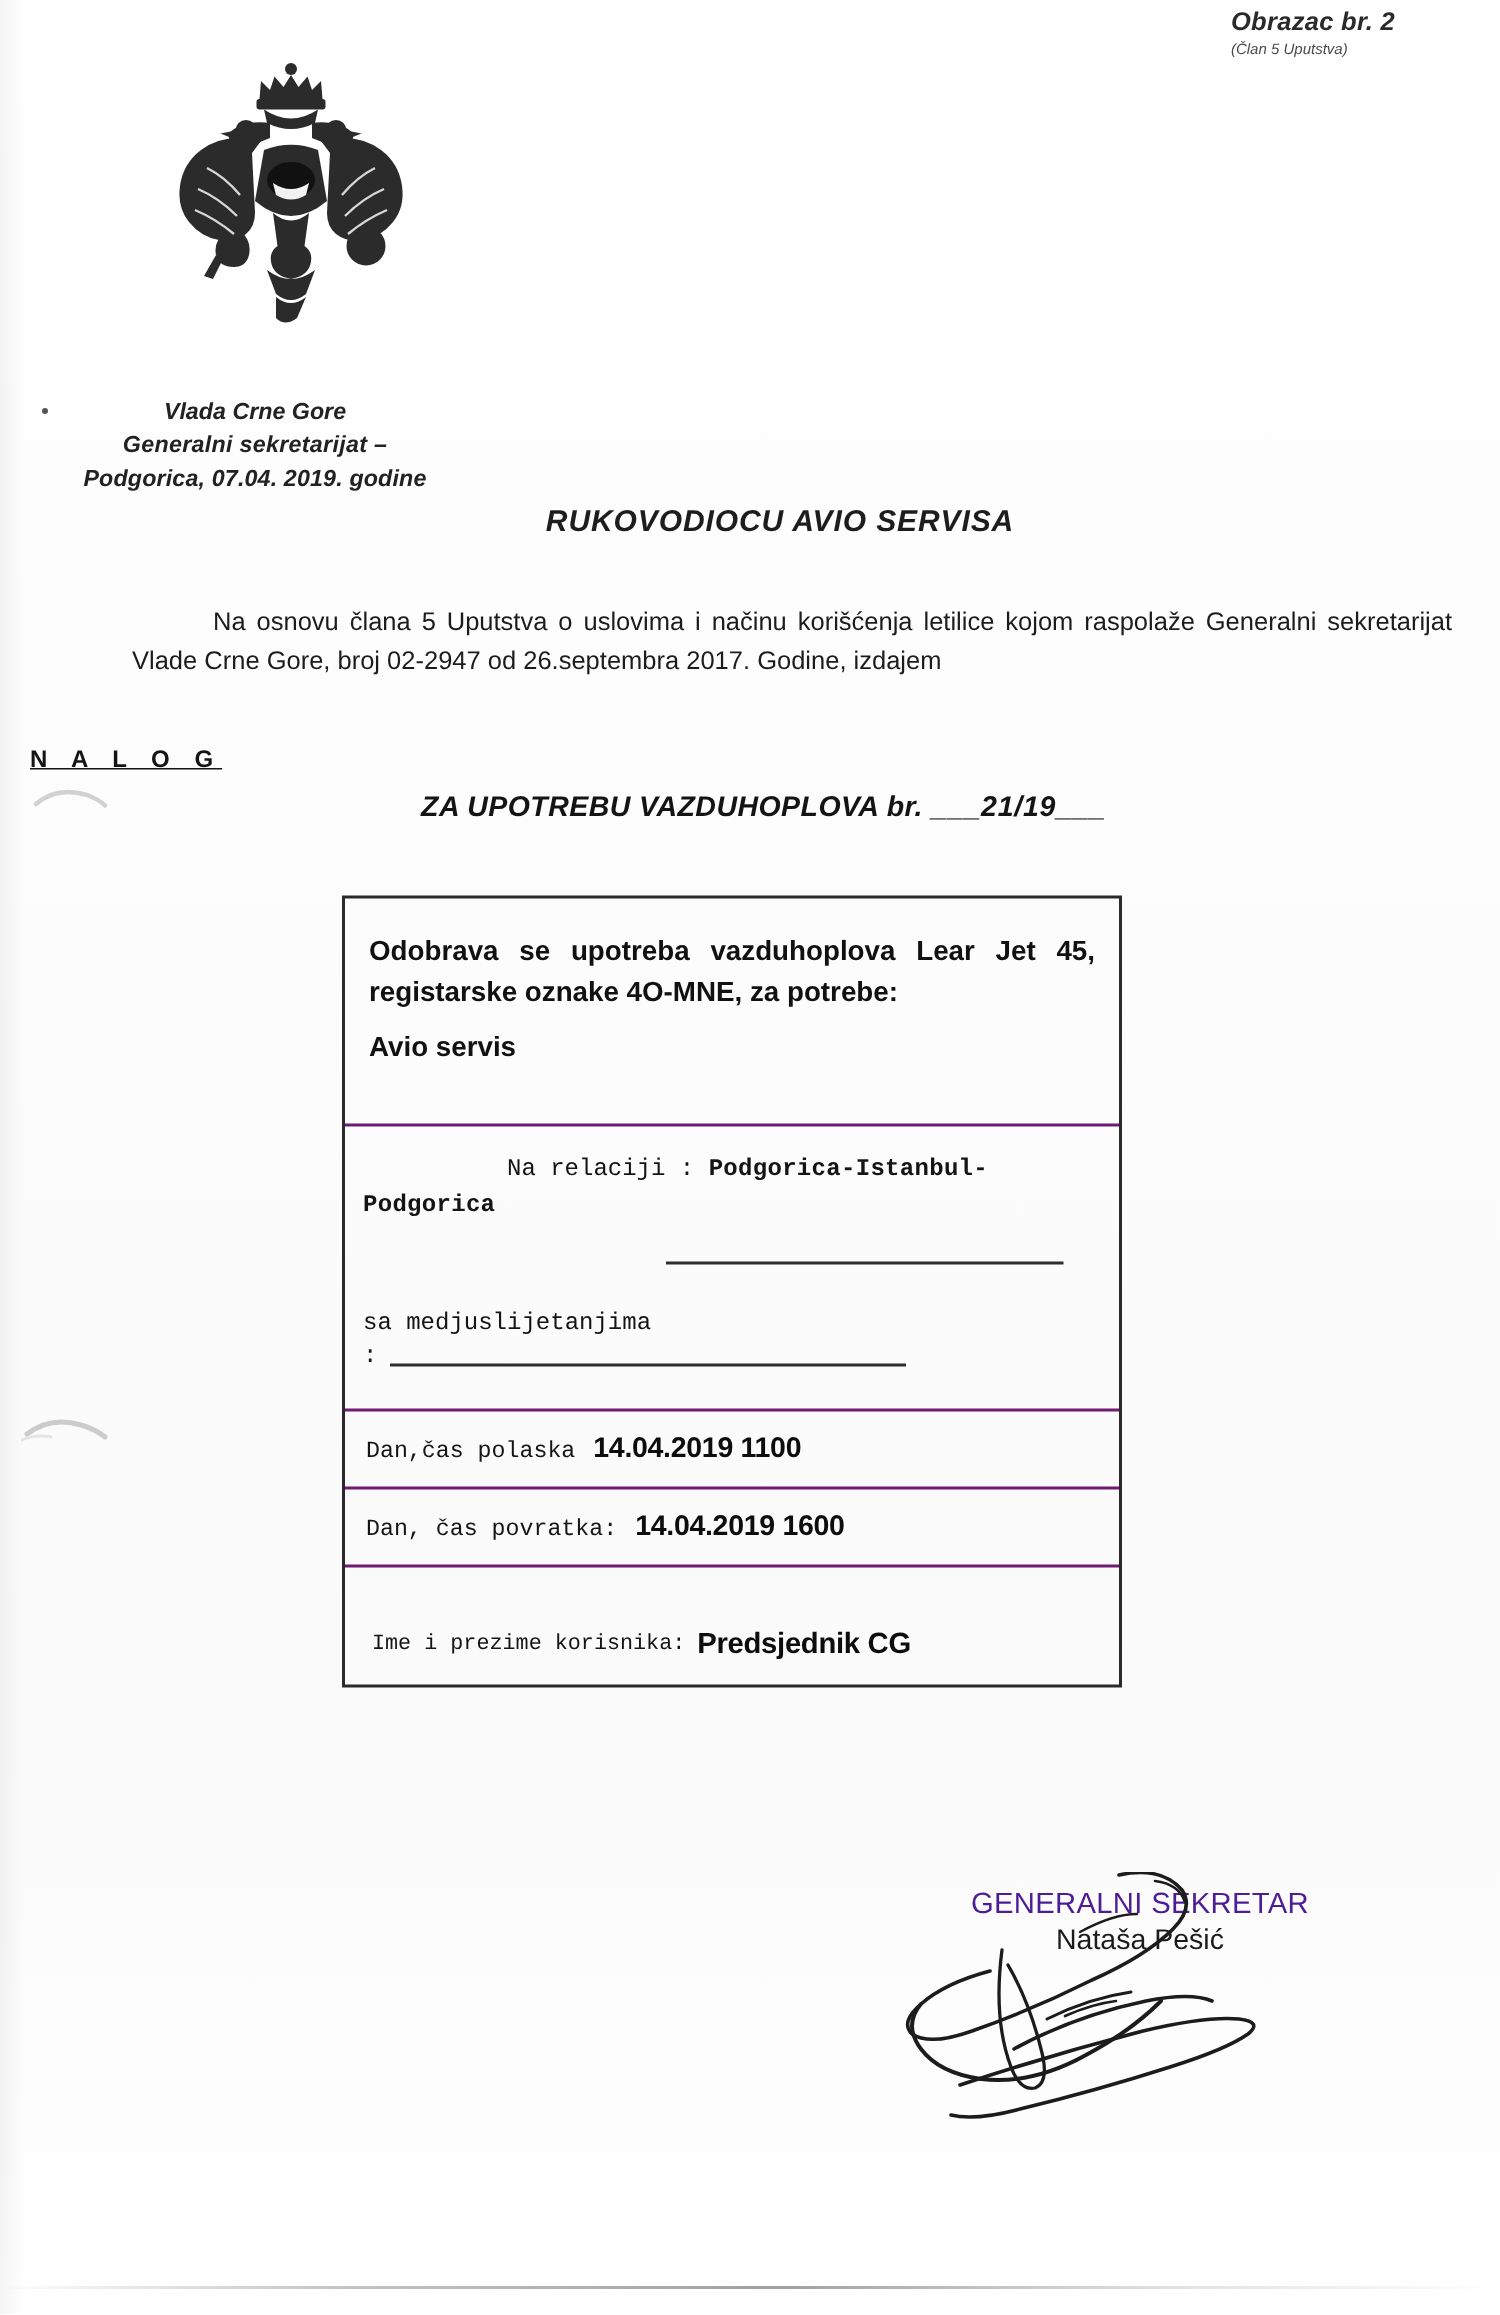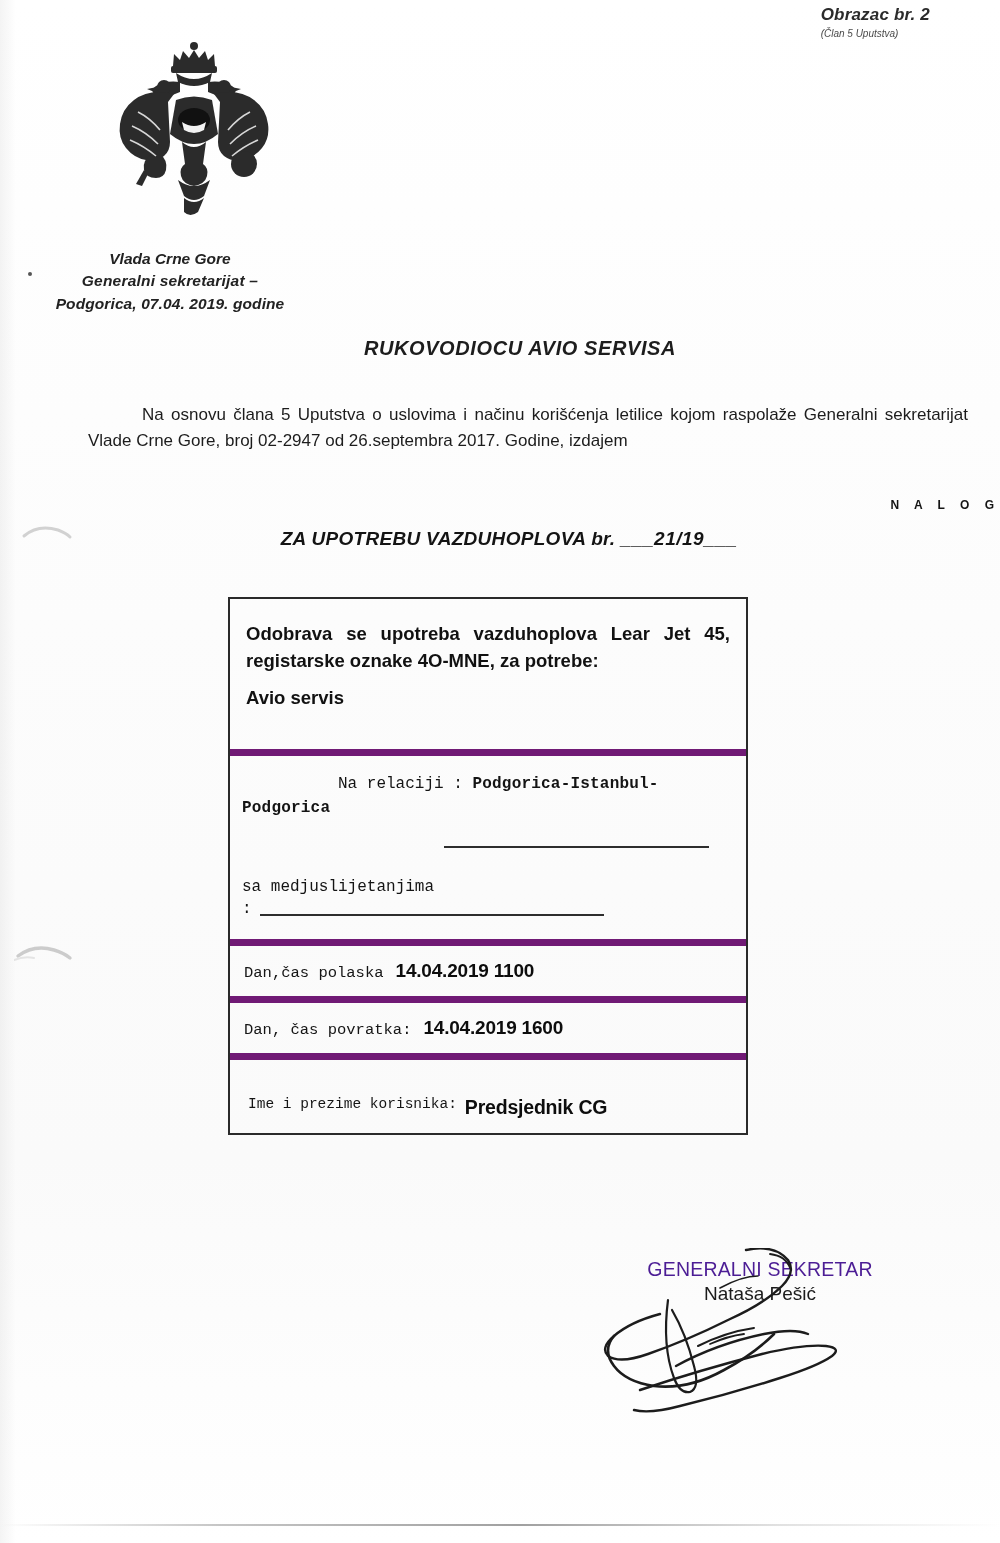--- a/index.html
+++ b/index.html
@@ -62,21 +62,21 @@
     top: 42px;
     width: 180px;
     height: 200px;
   }
   .crest-wrap svg { display: block; }
 
   
   .issuer {
     position: absolute;
     left: 20px;
-    top: 248px;
+    top: 264px;
     width: 300px;
     text-align: center;
     font-style: italic;
     font-weight: bold;
     font-size: 15.5px;
     line-height: 1.45;
     color: #222;
   }
   .issuer .line2 { letter-spacing: 0.2px; }
   .issuer .line3 { letter-spacing: 0.1px; }
@@ -118,27 +118,28 @@
     color: #1c1c1c;
   }
   .intro .indent { display: inline-block; width: 54px; }
 
   
   .nalog-title {
     position: absolute;
     left: 0;
     top: 498px;
     width: 1000px;
-    text-align: right;
-    font-weight: bold;
-    font-size: 12px;
+    text-align: left;
+    font-weight: bold;
+    font-size: 16px;
     letter-spacing: 6px;
     color: #141414;
     padding-left: 20px;
     box-sizing: border-box;
+    text-decoration: underline;
   }
   .nalog-sub {
     position: absolute;
     left: 0;
     top: 528px;
     width: 1000px;
     text-align: center;
     font-style: italic;
     font-weight: bold;
     font-size: 19px;
@@ -153,21 +154,21 @@
   .box {
     position: absolute;
     left: 228px;
     top: 597px;
     width: 520px;
     border: 2px solid #2a2a2a;
     box-sizing: border-box;
     background: transparent;
   }
   .box-row { position: relative; box-sizing: border-box; }
-  .divider { border-top: 7px solid #701a75; }
+  .divider { border-top: 2px solid #701a75; }
 
   .row-purpose {
     padding: 22px 16px 20px 16px;
     min-height: 150px;
   }
   .purpose-text {
     font-weight: bold;
     font-size: 18.5px;
     line-height: 1.45;
     text-align: justify;
@@ -243,21 +244,21 @@
     font-size: 19px;
     color: #0d0d0d;
     margin-left: 12px;
     letter-spacing: -0.2px;
   }
 
   .row-user {
     padding: 36px 14px 12px 18px;
     min-height: 80px;
     display: flex;
-    align-items: flex-start;
+    align-items: center;
   }
   .row-user .tw-label { font-size: 14.5px; }
   .row-user .bold-value { font-size: 19.5px; margin-left: 8px; }
 
   
   .sign-block {
     position: absolute;
     left: 600px;
     top: 1258px;
     width: 320px;

